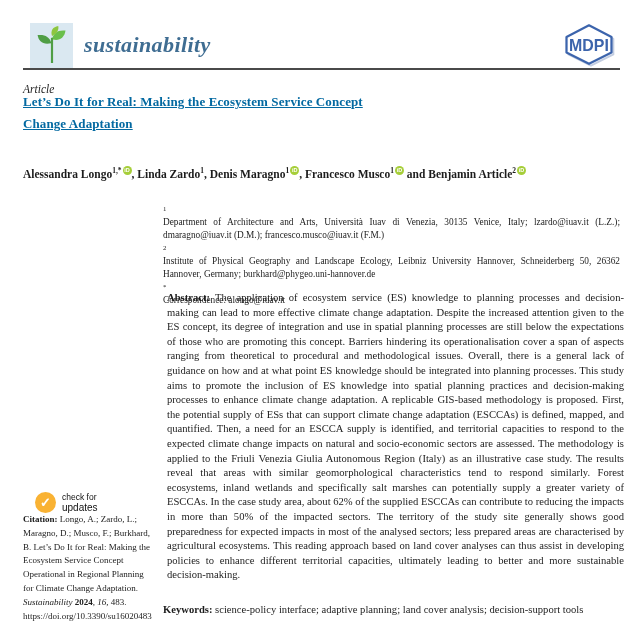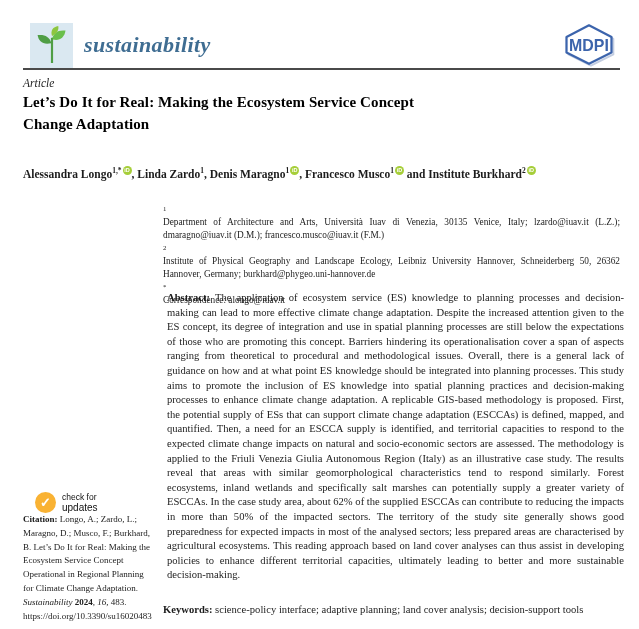--- a/index.html
+++ b/index.html
@@ -16,24 +16,24 @@
     display:flex; align-items:center; justify-content:center;
   }
   .journal-name {
     margin-left:11px; font-style:italic; font-weight:bold; font-size:22px;
     color:#3f6d92; letter-spacing:0.4px;
   }
   .mdpi-logo { margin-left:auto; margin-top:4px; }
   .header-rule { position:absolute; top:68px; left:23px; right:19px; height:2px; background:#4a4a4a; }
 
   
-  .article-type { position:absolute; top:77px; left:23px; font-style:italic; font-size:11.5px; }
+  .article-type { position:absolute; top:83px; left:23px; font-style:italic; font-size:11.5px; }
   .title {
     position:absolute; top:91px; left:23px; right:18px;
-    font-weight:bold; font-size:15px; line-height:22px; letter-spacing:0.1px; color:#000000;
+    font-weight:bold; font-size:13px; line-height:22px; letter-spacing:0.1px; color:#0369a1;text-decoration:underline;
   }
   .authors { position:absolute; top:166px; left:23px; right:18px; font-weight:bold; font-size:11.5px; }
   .authors sup { font-size:7.5px; font-weight:bold; }
   .orcid {
     display:inline-block; width:9px; height:9px; border-radius:50%;
     background:#a6ce39; position:relative; top:-3px; margin-left:1px;
   }
   .orcid::after {
     content:"iD"; position:absolute; top:50%; left:50%; transform:translate(-50%,-50%);
     color:#fff; font-size:5.5px; font-weight:bold; font-family:"Liberation Sans", sans-serif;
@@ -95,21 +95,21 @@
   </div>
   <div class="header-rule"></div>
 
   <div class="article-type">Article</div>
 
   <div class="title">
     <div>Let’s Do It for Real: Making the Ecosystem Service Concept</div>
     <div>Change Adaptation</div>
   </div>
 
-  <div class="authors"><span>Alessandra Longo</span><sup>1,*</sup><span class="orcid"></span><span>, </span><span>Linda Zardo</span><sup>1</sup><span>, </span><span>Denis Maragno</span><sup>1</sup><span class="orcid"></span><span>, </span><span>Francesco Musco</span><sup>1</sup><span class="orcid"></span><span> and </span><span>Institute Burkhard</span><sup>2</sup><span class="orcid"></span></div>
+  <div class="authors"><span>Alessandra Longo</span><sup>1,*</sup><span class="orcid"></span><span>, </span><span>Linda Zardo</span><sup>1</sup><span>, </span><span>Denis Maragno</span><sup>1</sup><span class="orcid"></span><span>, </span><span>Francesco Musco</span><sup>1</sup><span class="orcid"></span><span> and </span><span>Benjamin Article</span><sup>2</sup><span class="orcid"></span></div>
 
   <div class="affiliations">
     <div class="aff-row">
       <span class="aff-marker">1</span>
       <span class="aff-text">Department of Architecture and Arts, Università Iuav di Venezia, 30135 Venice, Italy; lzardo@iuav.it (L.Z.); dmaragno@iuav.it (D.M.); francesco.musco@iuav.it (F.M.)</span>
     </div>
     <div class="aff-row">
       <span class="aff-marker">2</span>
       <span class="aff-text">Institute of Physical Geography and Landscape Ecology, Leibniz University Hannover, Schneiderberg 50, 26362 Hannover, Germany; burkhard@phygeo.uni-hannover.de</span>
     </div>

